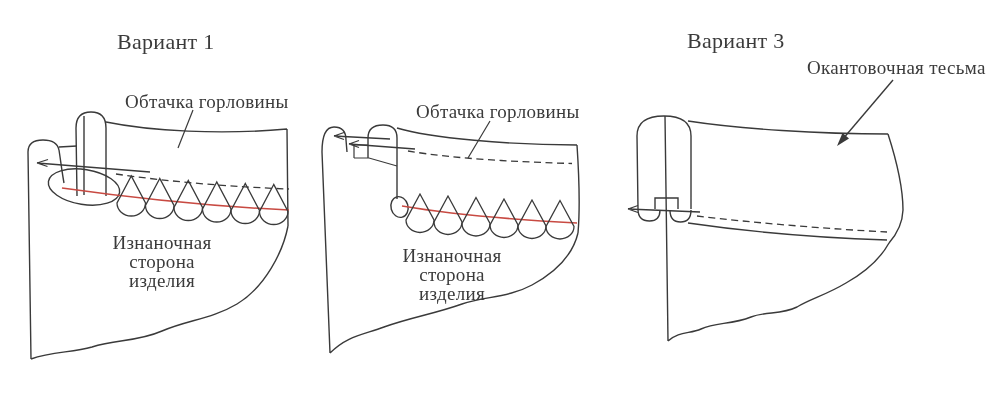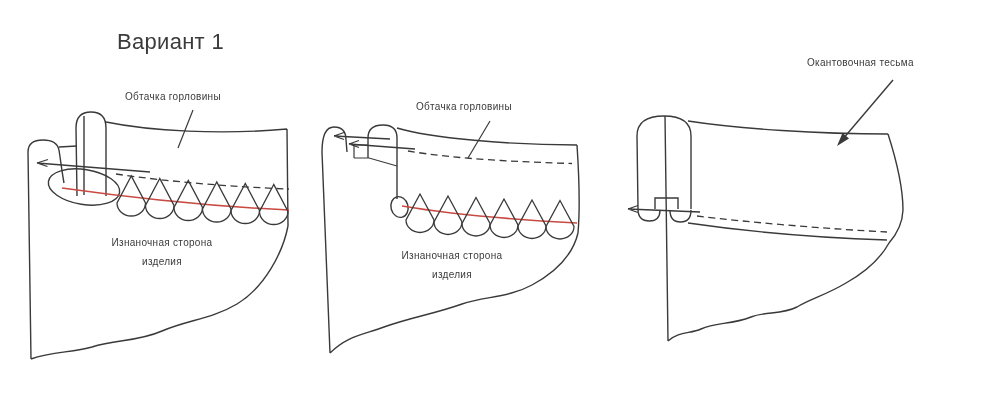--- a/index.html
+++ b/index.html
@@ -1,36 +1,36 @@
 <!DOCTYPE html>
 <html style="--bg: #ffffff; --ink: #3a3a3a; --stitch: #c84a42; --text: #3b3b3b;"><head>
 <meta charset="utf-8">
 <style>
   html, body { margin: 0; padding: 0; background: #ffffff; }
   .stage {
     position: relative;
     width: 1000px;
     height: 400px;
     background: var(--bg, #ffffff);
-    font-family: Liberation Sans, sans-serif;
+    font-family: Liberation Serif, serif;
     overflow: hidden;
   }
   .stage svg { position: absolute; left: 0; top: 0; }
   .ink   { stroke: var(--ink, #3a3a3a); fill: none; }
   .inkfill { fill: var(--ink, #3a3a3a); stroke: none; }
   .dashed { stroke: var(--ink, #3a3a3a); fill: none; stroke-dasharray: 7 4.5; }
   .stitch { stroke: var(--stitch, #c84a42); fill: none; }
   .label {
     position: absolute;
     color: var(--text, #3b3b3b);
     white-space: nowrap;
     letter-spacing: 0.3px;
   }
   .title-label { font-size: 22px; }
-  .small-label { font-size: 10px; }
+  .small-label { font-size: 19px; }
   .center-label { text-align: center; white-space: normal; line-height: 19px; }
 </style>
 </head>
 <body>
 
 <div class="stage">
 
   <svg width="1000" height="400" viewBox="0 0 1000 400">
 
     <g>
@@ -102,20 +102,21 @@
                M 655 209 L 655 198 L 678 198 L 678 209"></path>
       <path class="ink" stroke-width="1.3" d="M 628 209 L 700 212 M 628 209 L 638 205.5 M 628 209 L 638 212.5"></path>
       <path class="dashed" stroke-width="1.3" d="M 697 216 C 755 223, 830 229, 887 232"></path>
       <path class="ink" stroke-width="1.3" d="M 688 223 C 750 232, 825 238, 887 240"></path>
       <path class="ink" stroke-width="1.4" d="M 893 80 L 842 140"></path>
       <polygon class="inkfill" points="837,146 849,138.5 842.5,133"></polygon>
     </g>
   </svg>
 
   <div class="label title-label" style="left:117px; top:29px;">Вариант 1</div>
+  <div class="label title-label" style="left:687px; top:28px;">Вариант 3</div>
 
   <div class="label small-label" style="left:125px; top:91px;">Обтачка горловины</div>
   <div class="label small-label" style="left:416px; top:101px;">Обтачка горловины</div>
   <div class="label small-label" style="left:807px; top:57px;">Окантовочная тесьма</div>
 
   <div class="label small-label center-label" style="left:80px; top:233px; width:164px;">
     <div>Изнаночная сторона</div>
     <div>изделия</div>
   </div>
   <div class="label small-label center-label" style="left:370px; top:246px; width:164px;">

